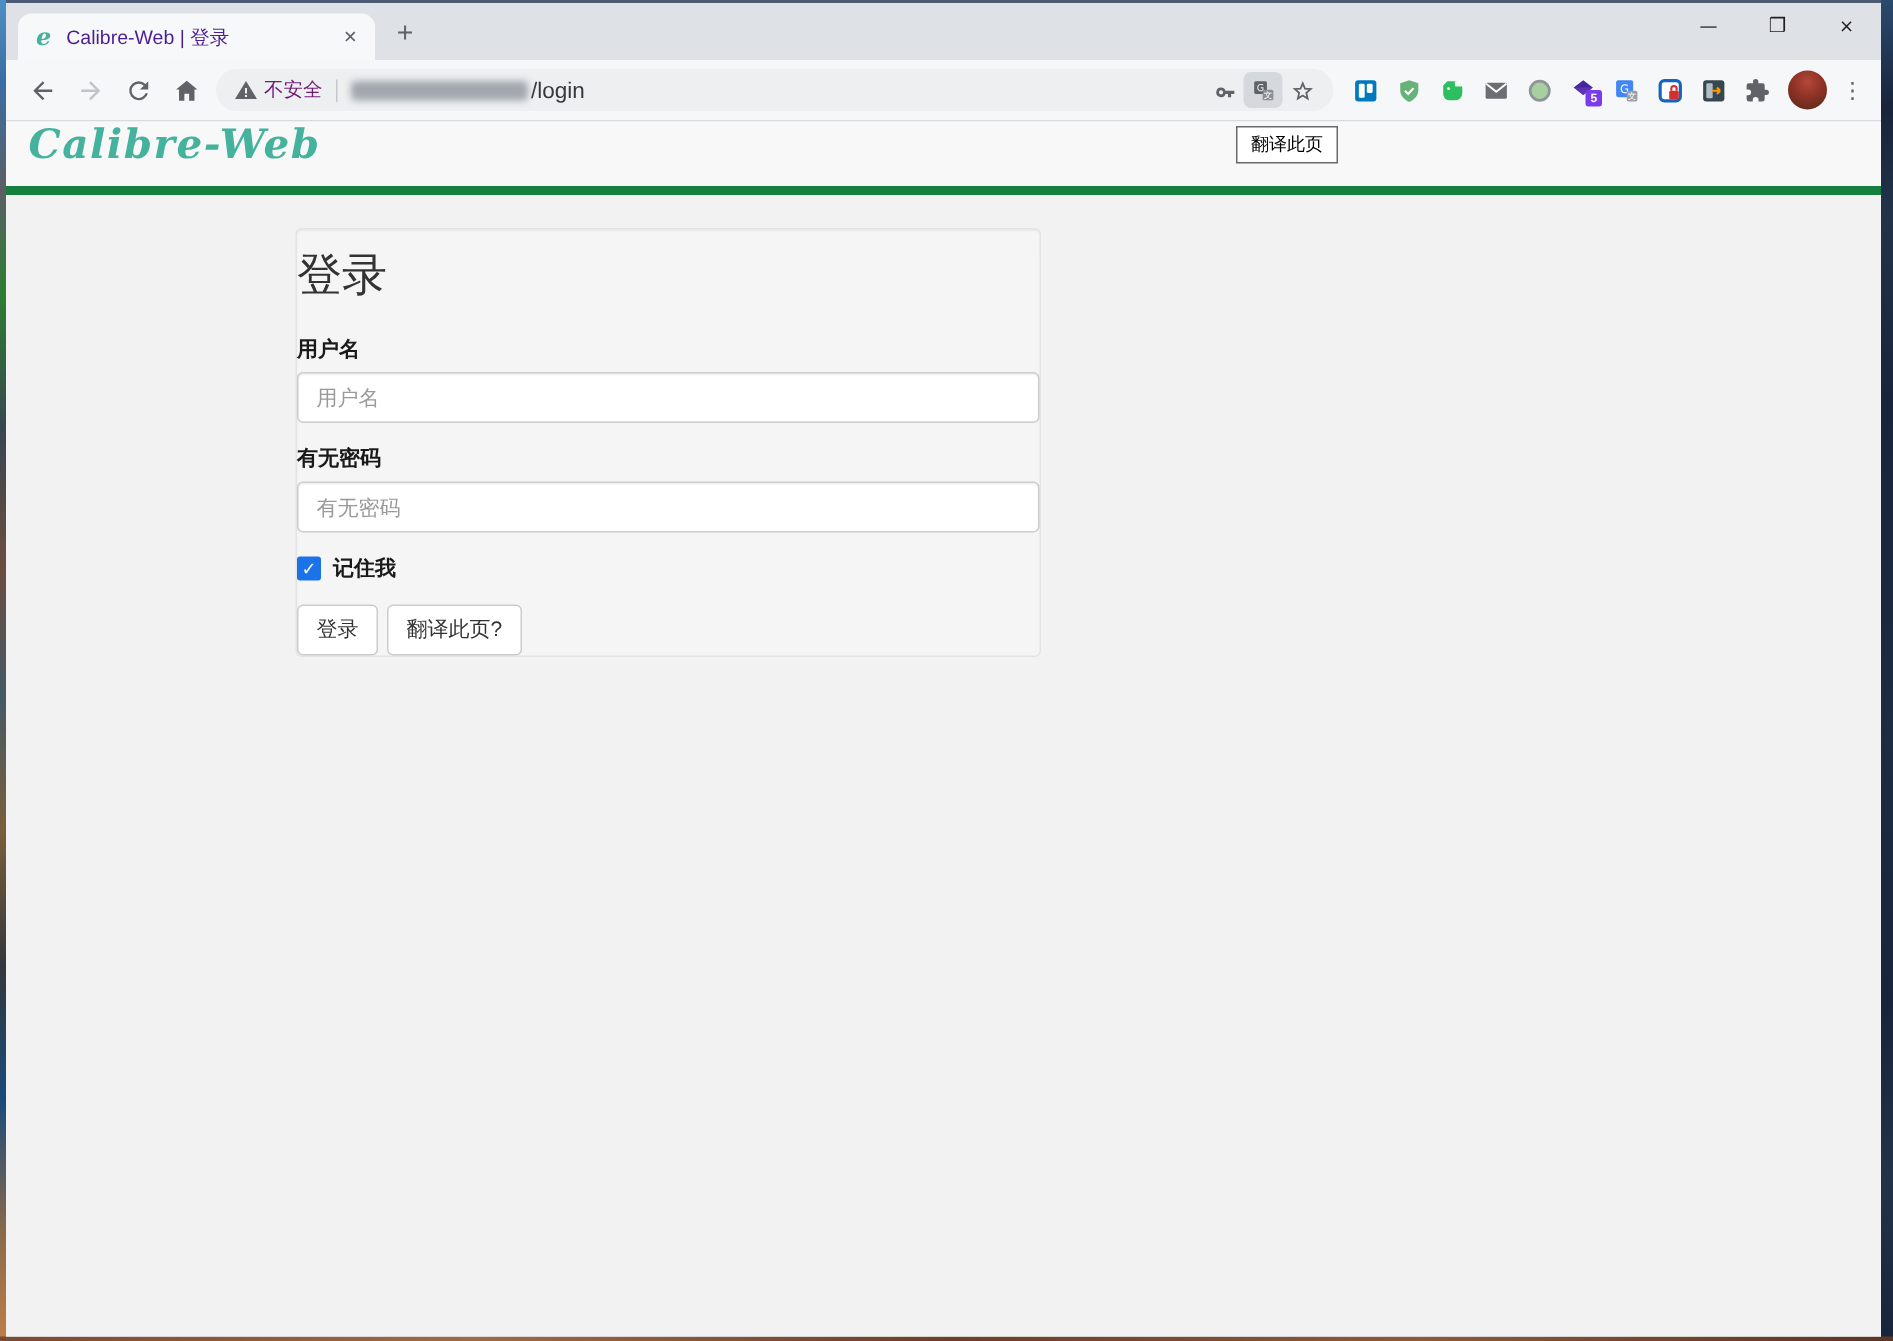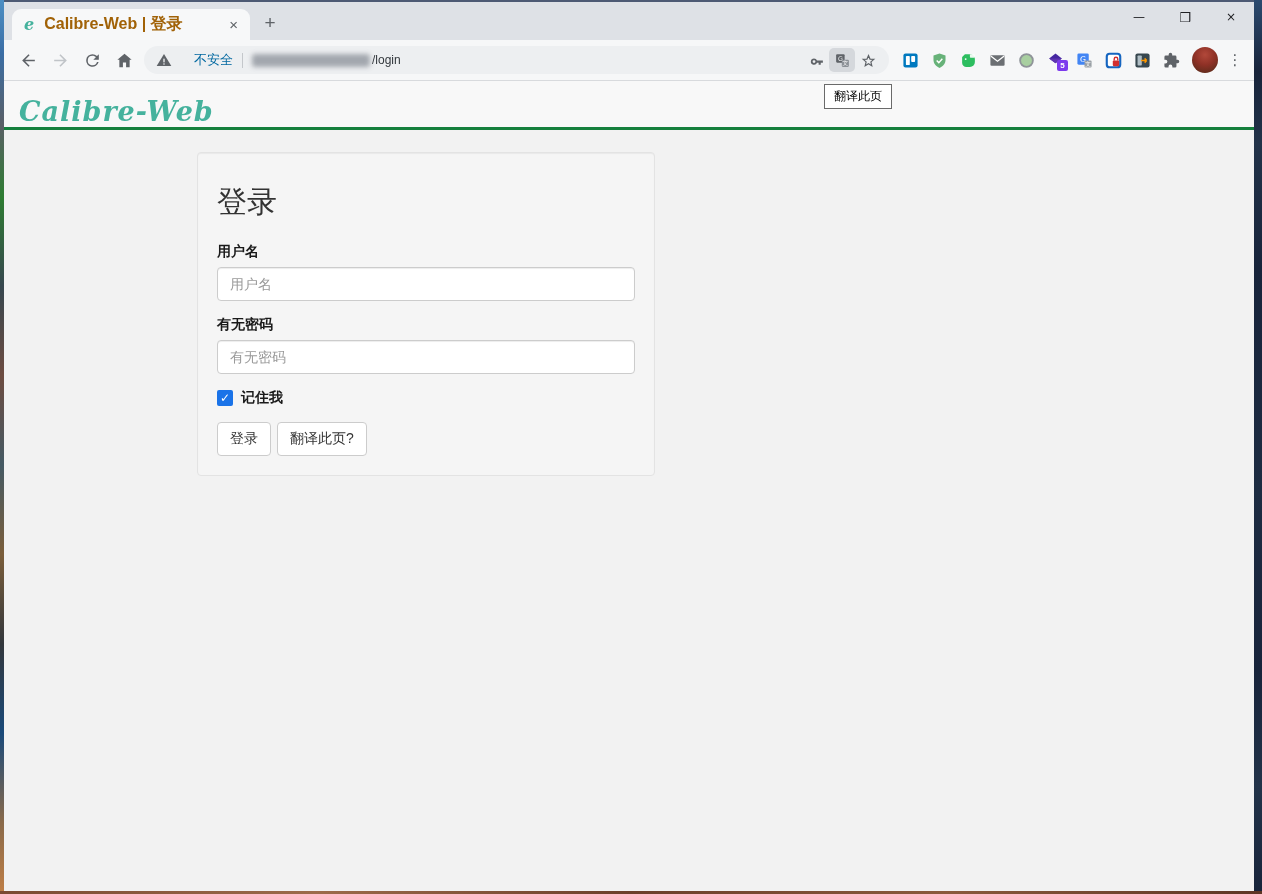--- a/index.html
+++ b/index.html
@@ -22,71 +22,71 @@
 
   
   .browser { position:absolute; left:4px; top:0; width:1250px; height:891px;
     background:#fff; border-top:2px solid #4d5a74; display:flex; flex-direction:column; }
 
   
   .titlebar { height:38px; background:#dee1e6; display:flex; align-items:flex-end; position:relative; flex:0 0 auto; }
   .tab { margin-left:8px; width:238px; height:31px; background:#f7f8f9;
     border-radius:9px 9px 0 0; display:flex; align-items:center; padding:0 8px 0 12px; }
   .favicon-e { color:#45b29d; font:italic bold 16px "DejaVu Serif",serif; line-height:1; }
-  .tab-title { font-size:16px; color:#a16207; margin-left:10px; flex:1;
-    white-space:nowrap; overflow:hidden;font-weight:bold; }
+  .tab-title { font-size:13px; color:#4c1d95; margin-left:10px; flex:1;
+    white-space:nowrap; overflow:hidden; }
   .tab-close { color:#5f6368; font-size:15px; line-height:1; padding:2px 4px; cursor:default; }
   .newtab { width:28px; height:28px; margin:0 0 3px 6px; display:flex; align-items:center;
     justify-content:center; color:#5f6368; font-size:19px; }
   .win-controls { position:absolute; right:0; top:0; height:30px; display:flex; }
   .win-btn { width:46px; height:30px; display:flex; align-items:center; justify-content:center;
     color:#202124; font-size:12px; font-family:"DejaVu Sans",sans-serif; }
   .win-btn.max { font-size:13px; }
 
   
   .toolbar { height:41px; background:#f6f7f8; border-bottom:1px solid #d8dadd;
     display:flex; align-items:center; padding:0 8px; flex:0 0 auto; }
   .nav-btn { width:30px; height:30px; display:flex; align-items:center; justify-content:center; margin:0 1px; }
   .nav-btn svg { width:19px; height:19px; }
   .ic { fill:#5f6368; }
   .ic-disabled { fill:#c0c4c8; }
   .omnibox { flex:1; height:28px; background:#edeff1; border-radius:14px; margin:0 6px 0 4px;
     display:flex; align-items:center; padding:0 8px 0 12px; min-width:0; }
-  .sec-text { font-size:13px; color:#0369a1; margin-left:22px; white-space:nowrap; }
+  .sec-text { font-size:13px; color:#701a75; margin-left:4px; white-space:nowrap; }
   .omni-sep { width:1px; height:15px; background:#c4c7cb; margin:0 9px; }
   .url-redacted { width:118px; height:13px; background:#969ba3; border-radius:3px;
     filter:blur(2.5px); opacity:.85; }
-  .url-suffix { font-size:12px; color:#33383d; margin-left:2px; white-space:nowrap; }
+  .url-suffix { font-size:15px; color:#33383d; margin-left:2px; white-space:nowrap; }
   .omni-spacer { flex:1; }
   .omni-ic { width:26px; height:24px; display:flex; align-items:center; justify-content:center; }
   .omni-ic svg { width:17px; height:17px; }
   .translate-hl { background:#d5d8dc; border-radius:5px; }
   
   .ext-area { display:flex; align-items:center; gap:7px; padding:0 4px; }
   .ext { width:22px; height:24px; display:flex; align-items:center; justify-content:center; position:relative; }
   .ext svg { width:17px; height:17px; }
   .badge-5 { position:absolute; right:-2px; bottom:1px; min-width:11px; height:11px;
     background:#7c3aed; color:#fff; font-size:8px; font-weight:bold; border-radius:2px;
     display:flex; align-items:center; justify-content:center; padding:0 1px; }
   .avatar { width:26px; height:26px; border-radius:50%; margin:0 6px;
     background:radial-gradient(circle at 50% 30%,#b2483a 0%,#8f3126 45%,#4e2a18 100%); }
   .kebab { width:22px; height:26px; display:flex; align-items:center; justify-content:center;
     color:#5f6368; font-size:15px; letter-spacing:0; }
 
   
   .viewport { flex:1; background:#f2f2f2; position:relative; overflow:hidden; }
-  .navbar { height:49px; background:#f8f8f8; border-bottom:3px solid #15803d;
-    display:flex; align-items:flex-end; padding:0 15px; }
+  .navbar { height:49px; background:#f8f8f8; border-bottom:6px solid #15803d;
+    display:flex; align-items:flex-start; padding:0 15px; }
   .brand { font:italic bold 27px "DejaVu Serif",serif; color:#45b29d; letter-spacing:1px; }
   .translate-tooltip { position:absolute; left:820px; top:3px; background:#fff;
     border:1px solid #6a6a6a; padding:3px 9px; font-size:12px; color:#000; z-index:5; }
 
   .content { padding-top:22px; }
-  .well { margin-left:193px; width:458px; background:#f5f5f5; border:1px solid #e3e3e3;
-    border-radius:4px; padding:19px; box-shadow:inset 0 1px 1px rgba(0,0,0,.05); }
+  .well { margin-left:193px; width:497px; background:#f5f5f5; border:1px solid #e3e3e3;
+    border-radius:4px; box-shadow:inset 0 1px 1px rgba(0,0,0,.05); }
   .well h2 { font-size:30px; font-weight:500; color:#333; margin:10px 0 20px; }
   .form-label { display:block; font-size:14px; font-weight:bold; color:#1a1a1a; margin-bottom:6px; }
   .form-control { display:block; width:100%; height:34px; padding:6px 12px; font-size:14px;
     color:#555; background:#fff; border:1px solid #ccc; border-radius:4px;
     box-shadow:inset 0 1px 1px rgba(0,0,0,.075); margin-bottom:15px;
     font-family:"Liberation Sans","DejaVu Sans",sans-serif; }
   .form-control::placeholder { color:#999; opacity:1; }
   .checkbox-row { display:flex; align-items:center; gap:8px; margin:3px 0 15px; }
   .checkbox { width:16px; height:16px; background:#1a73e8; border-radius:2px; color:#fff;
     display:flex; align-items:center; justify-content:center; font-size:12px; line-height:1; }

